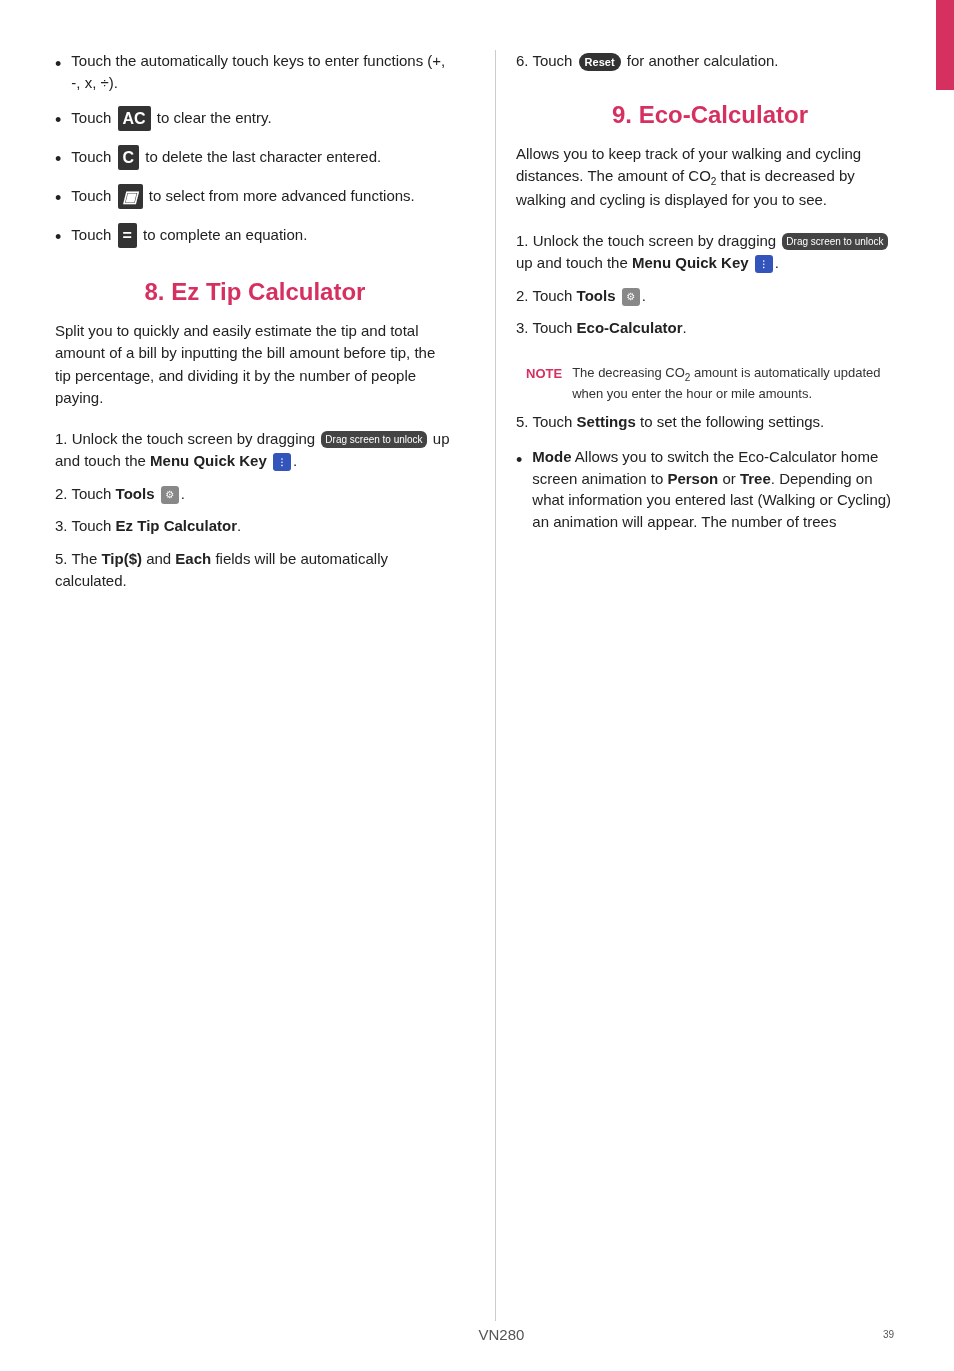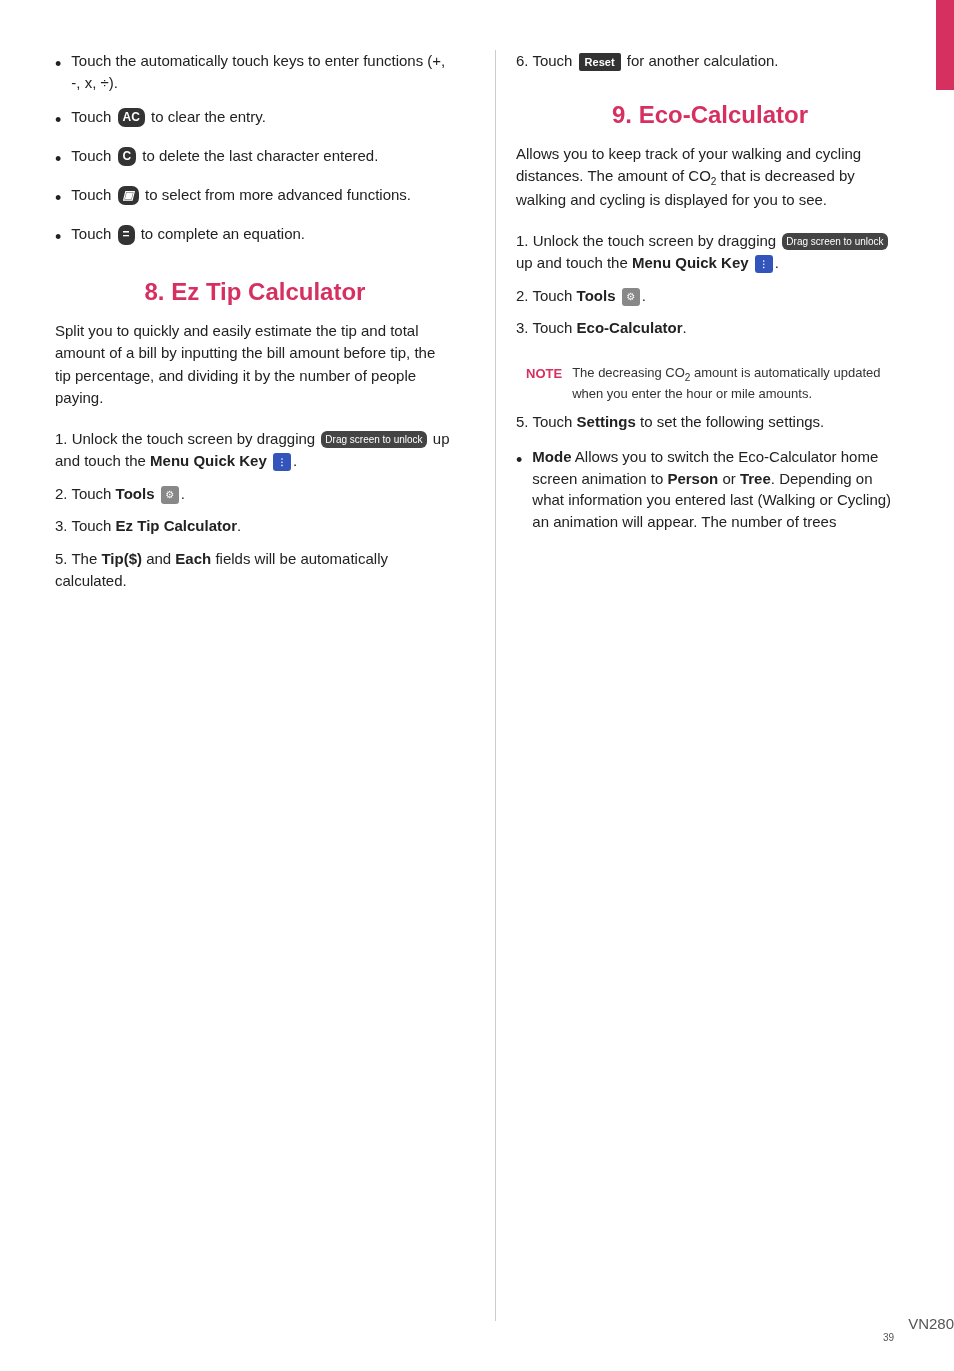--- a/index.html
+++ b/index.html
@@ -81,24 +81,24 @@
     .numbered-list li {
       font-size: 15px;
       line-height: 1.5;
       margin-bottom: 10px;
       padding-left: 0;
     }
     .inline-badge {
       display: inline-block;
       background: #333;
       color: #fff;
-      font-size: 12px;
+      font-size: 16px;
       font-weight: bold;
       padding: 1px 5px;
-      border-radius: 7px;
+      border-radius: 2px;
       vertical-align: middle;
       margin: 0 2px;
     }
     .drag-badge {
       display: inline-block;
       background: #444;
       color: #fff;
       font-size: 10px;
       padding: 1px 4px;
       border-radius: 6px;
@@ -151,45 +151,44 @@
       font-size: 13px;
       line-height: 1.45;
     }
     .footer {
       position: absolute;
       bottom: 28px;
       left: 0;
       right: 0;
       display: flex;
       justify-content: center;
-      align-items: flex-end;
+      align-items: center;
       font-size: 15px;
       color: #555;
-      flex-direction: column;
     }
     .footer-model {
       flex: 1;
       text-align: center;
       font-size: 15px;
       color: #555;
       padding-left: 120px;
     }
     .footer-page {
       padding-right: 60px;
       font-size: 10px;
       color: #555;
     }
     .reset-badge {
       display: inline-block;
       background: #333;
       color: #fff;
       font-size: 11px;
       font-weight: bold;
       padding: 1px 6px;
-      border-radius: 2px;
+      border-radius: 9px;
       vertical-align: middle;
       margin: 0 2px;
     }
     sub { font-size: 10px; }
   </style>
 </head>
 <body>
 
 <div class="page">
   <div class="pink-tab"></div>

